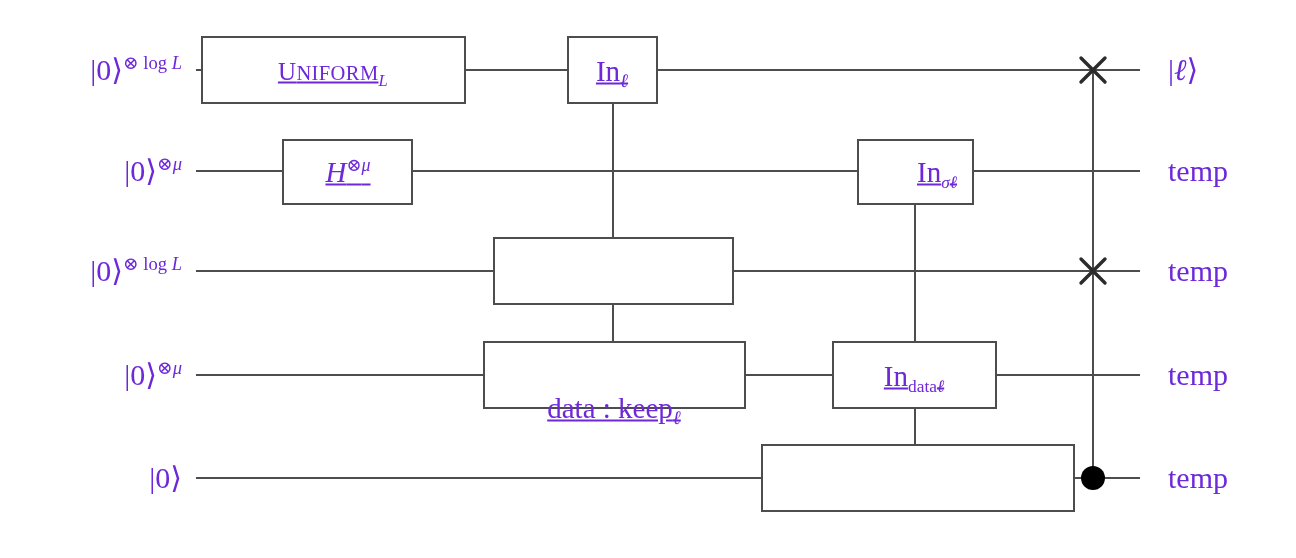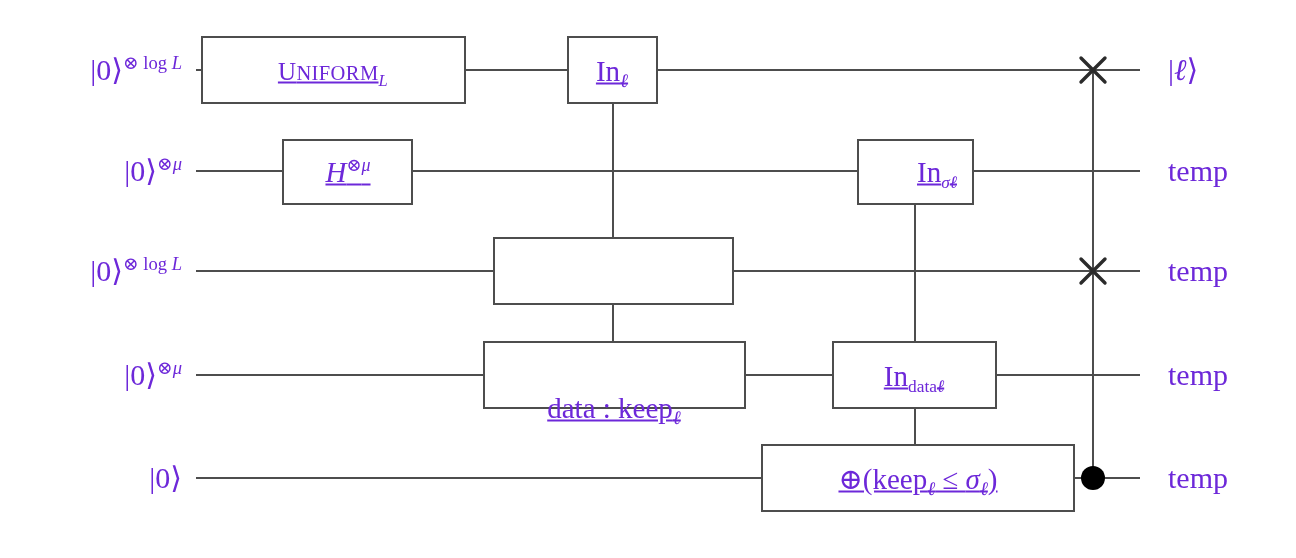--- a/index.html
+++ b/index.html
@@ -180,17 +180,14 @@
   </div>
 
   <div class="txt gate-label" style="left:937px; top:172px;">
     In<sub class="sub2 italic">σ</sub><sub class="sub2 italic">ℓ</sub>
   </div>
 
   <div class="txt gate-label" style="left:914px; top:376px;">
     In<sub class="sub2">data</sub><sub class="sub2 italic">ℓ</sub>
   </div>
 
-  <div class="txt gate-label" style="left:918px; top:479px;">
-    ⊕(keep<sub class="sub italic">ℓ</sub> ≤ <span class="italic">σ</span><sub class="sub italic">ℓ</sub>)
-  </div>
 
 </div>
 
 </body></html>

